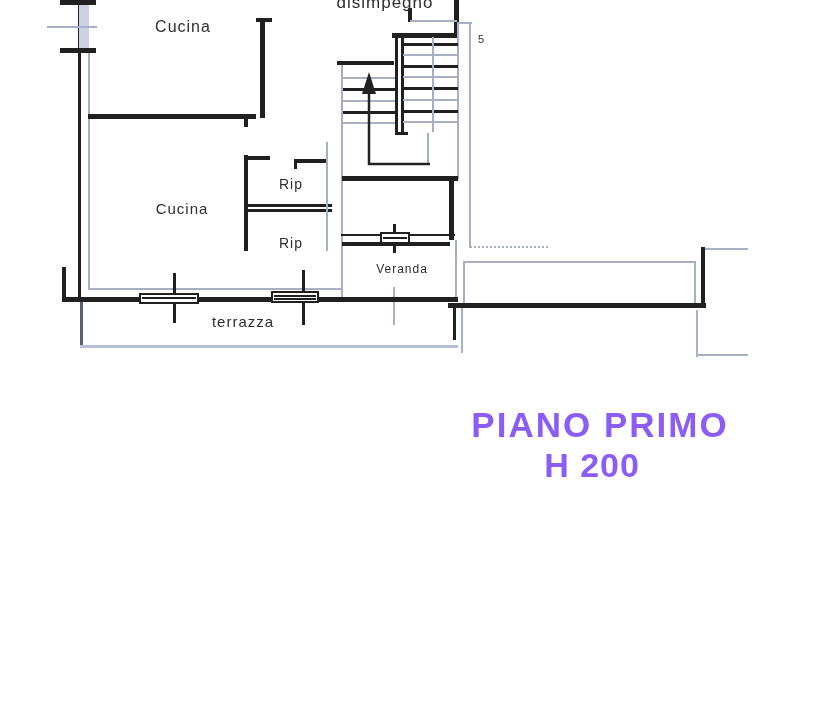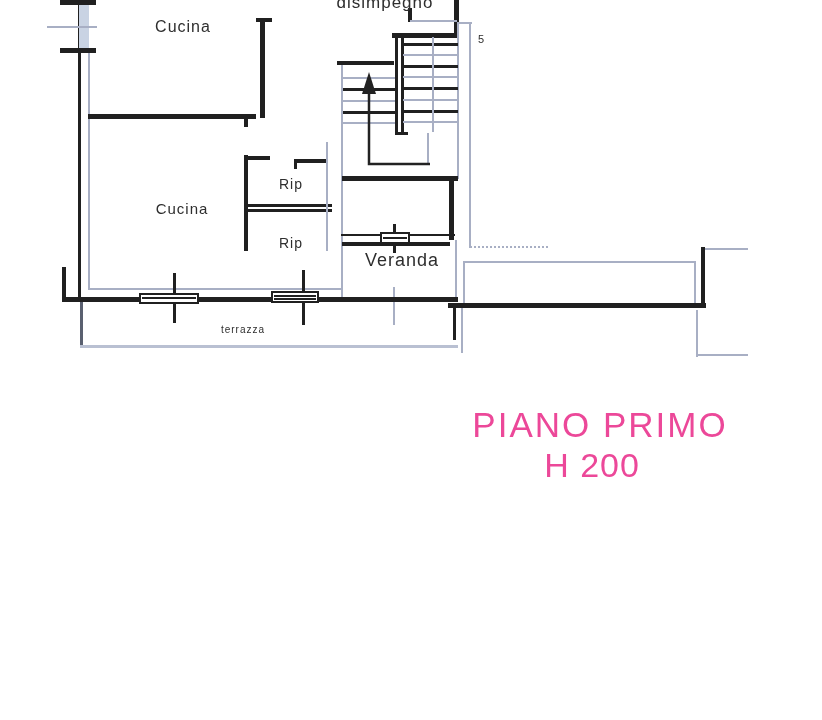--- a/index.html
+++ b/index.html
@@ -22,21 +22,21 @@
   .dk{background:#5a6070;}
   .lt{background:#b9c0d2;}
   .dot{border-top:2px dotted var(--faint);background:none;}
   .box{position:absolute;background:#fff;border:2px solid var(--ink);box-sizing:border-box;}
   .lbl{
     position:absolute;transform:translateX(-50%);
     color:#2e2e2e;white-space:nowrap;letter-spacing:1px;
   }
   .cap{
     position:absolute;transform:translateX(-50%);
-    color:#ec4899;font-weight:400;white-space:nowrap;
+    color:#8b5cf6;font-weight:700;white-space:nowrap;
   }
   svg{position:absolute;overflow:visible;}
 </style>
 </head>
 <body>
 
 <div class="stage">
 
   <div>
 
@@ -142,22 +142,22 @@
       <b class="fl" style="left:705px;top:248px;width:43px;height:2px"></b>
       <b class="fl" style="left:696px;top:310px;width:2px;height:47px"></b>
       <b class="fl" style="left:696px;top:354px;width:52px;height:2px"></b>
     </div>
 
     <div class="lbl" style="left:385px;top:-7px;font-size:17px">disimpegno</div>
     <div class="lbl" style="left:183px;top:18px;font-size:16px">Cucina</div>
     <div class="lbl" style="left:182px;top:200px;font-size:15px">Cucina</div>
     <div class="lbl" style="left:291px;top:176px;font-size:14px">Rip</div>
     <div class="lbl" style="left:291px;top:235px;font-size:14px">Rip</div>
-    <div class="lbl" style="left:402px;top:250px;font-size:18px">Veranda</div>
-    <div class="lbl" style="left:243px;top:324px;font-size:10px">terrazza</div>
+    <div class="lbl" style="left:402px;top:262px;font-size:12px">Veranda</div>
+    <div class="lbl" style="left:243px;top:313px;font-size:15px">terrazza</div>
     <div class="lbl" style="left:481px;top:33px;font-size:11px;letter-spacing:0">5</div>
   </div>
 
   <div>
     <div class="cap" style="left:600px;top:405px;font-size:35px;letter-spacing:2px">PIANO PRIMO</div>
     <div class="cap" style="left:592px;top:446px;font-size:34px;letter-spacing:1px">H 200</div>
   </div>
 
 </div>
 

